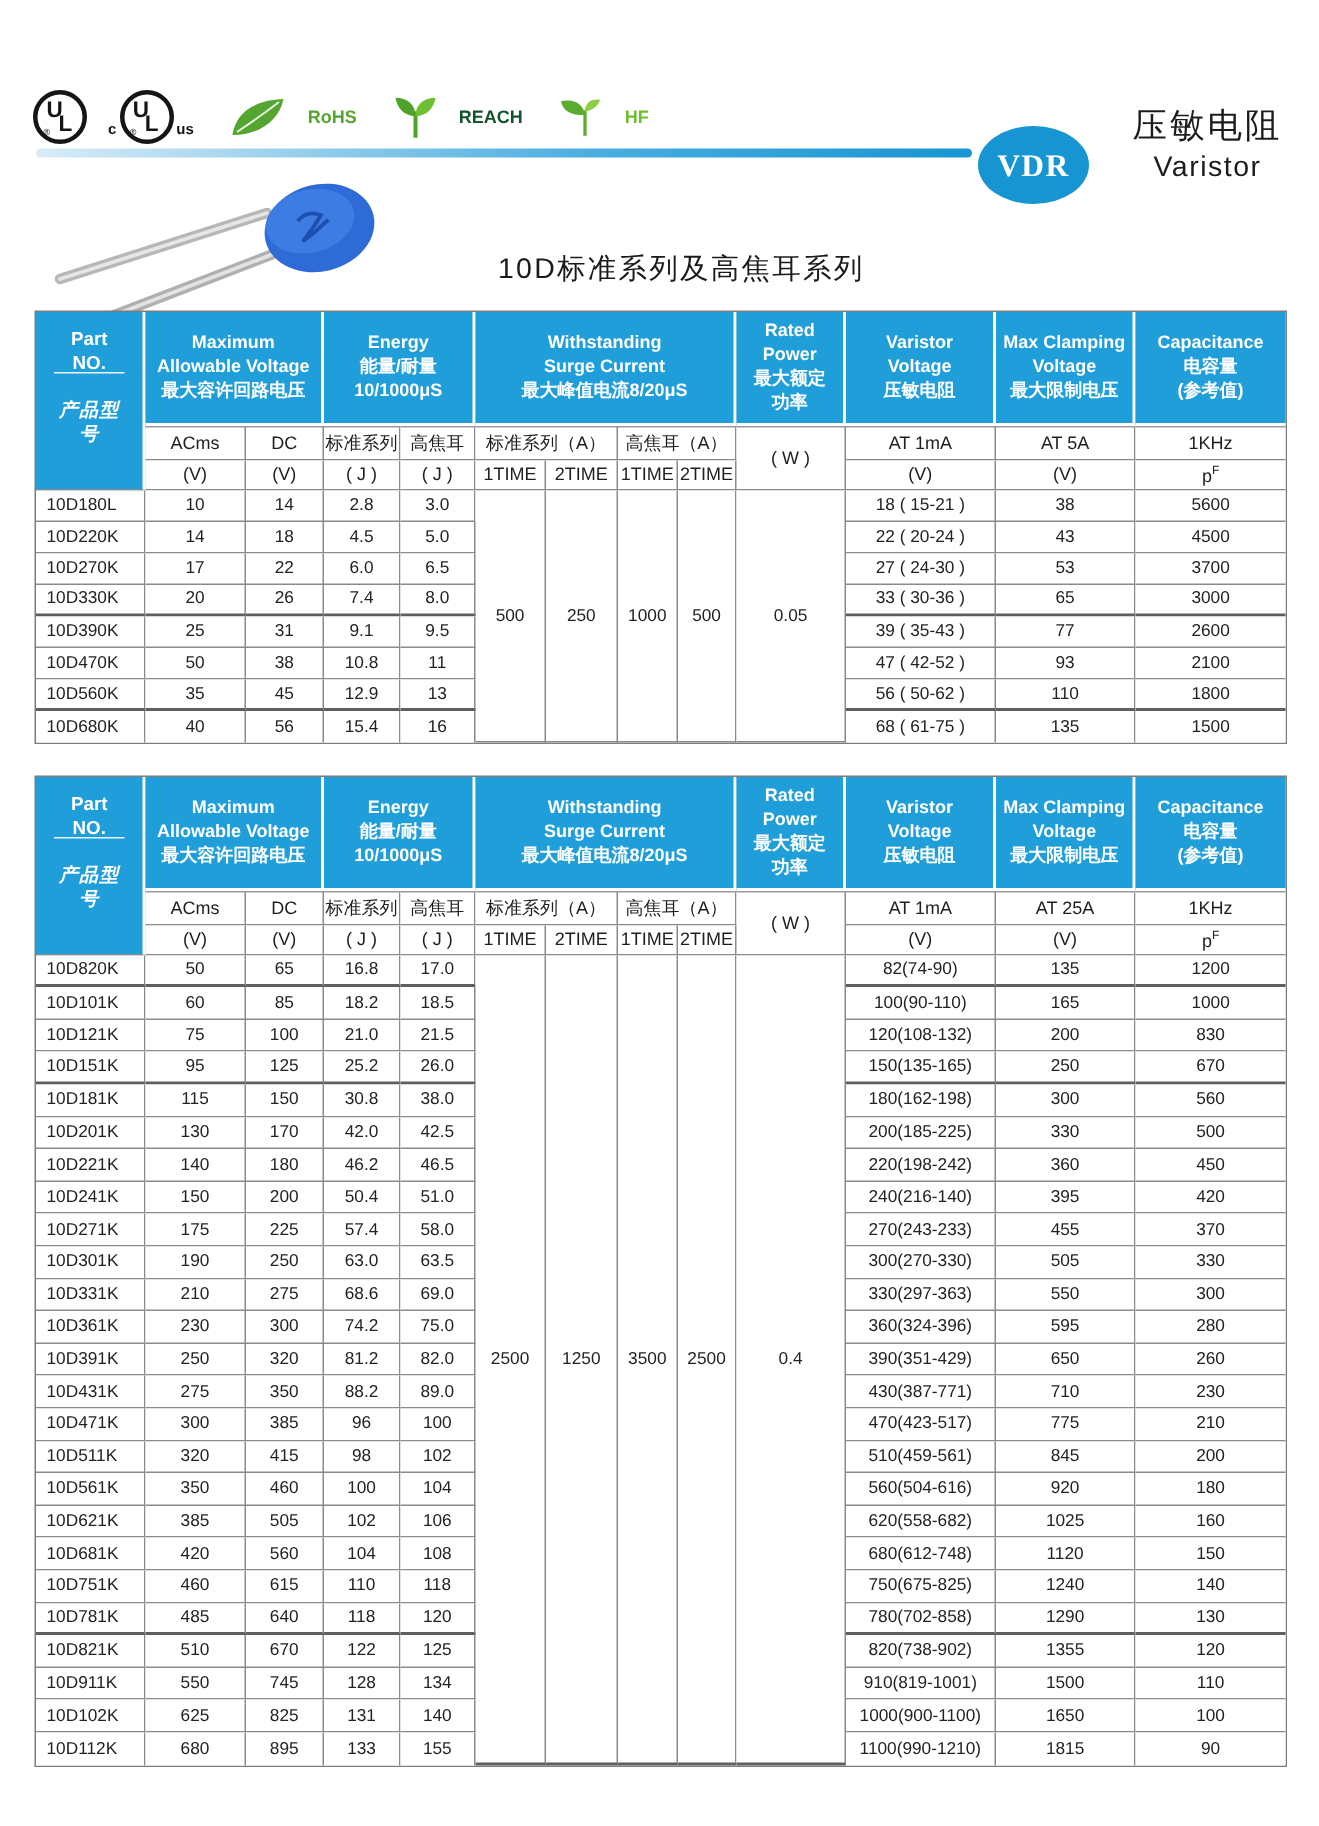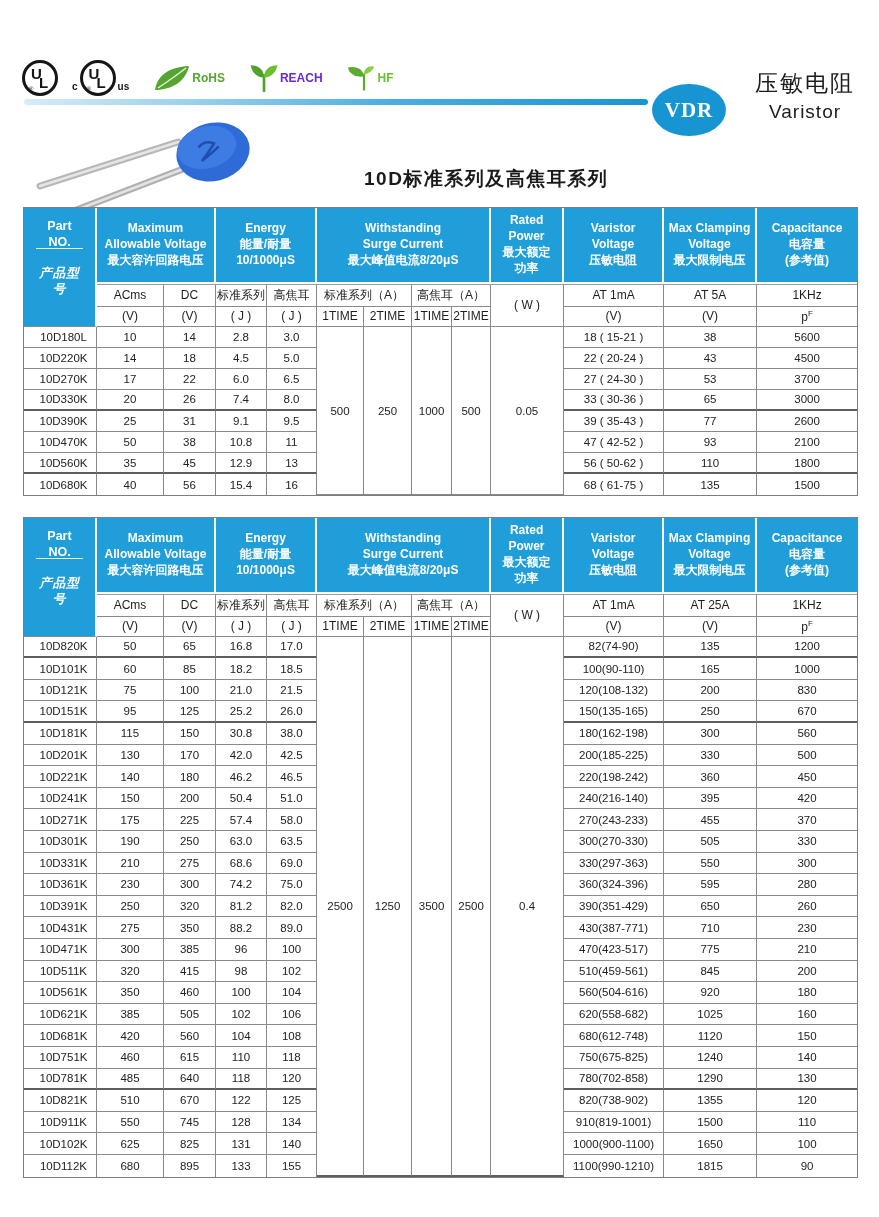--- a/index.html
+++ b/index.html
@@ -7,35 +7,35 @@
   .page { position:relative; width:879px; height:1217px; background:#ffffff; overflow:hidden; }
 
   
   .logos { position:absolute; left:22px; top:60px; display:flex; align-items:center; gap:14px; }
   .ul-wrap { display:flex; align-items:flex-end; gap:2px; }
   .ul-circle { width:36px; height:36px; border:3px solid #151515; border-radius:50%; position:relative; background:#fff; }
   .ul-circle .u { position:absolute; left:6px; top:2px; font-weight:bold; font-size:15px; color:#151515; }
   .ul-circle .l { position:absolute; left:14px; top:11px; font-weight:bold; font-size:15px; color:#151515; }
   .ul-circle .reg { position:absolute; left:4px; bottom:1px; font-size:6px; color:#151515; }
   .ul-small { font-weight:bold; font-size:10px; color:#151515; padding-bottom:4px; }
-  .green-cert { display:flex; align-items:center; gap:1px; margin-left:10px; }
+  .green-cert { display:flex; align-items:center; gap:14px; margin-left:10px; }
   .green-cert .lbl { font-size:12px; font-weight:bold; }
   .bar { position:absolute; left:24px; top:99px; width:624px; height:6px; border-radius:3px;
          background:linear-gradient(to right,#d9ecf7 0%,#9ed2ec 25%,#49ade0 60%,#1795d2 100%); }
   .vdr { position:absolute; left:652px; top:84px; width:74px; height:52px; background:#1795d2; border-radius:50%;
          display:flex; align-items:center; justify-content:center; color:#fff;
          font-family:"Liberation Serif","DejaVu Serif",serif; font-size:21px; font-weight:bold; letter-spacing:1px; }
   .prodname { position:absolute; left:740px; top:68px; width:130px; text-align:center; color:#1c1c1c; }
   .prodname .cn { font-size:23px; letter-spacing:2px; }
   .prodname .en { font-size:19px; margin-top:2px; letter-spacing:1px; }
 
   
   .photo { position:absolute; left:28px; top:122px; }
 
-  .sheet-title { position:absolute; left:364px; top:166px; font-size:19px; letter-spacing:1.5px; color:#1a1a1a; font-weight:700; }
+  .sheet-title { position:absolute; left:332px; top:166px; font-size:19px; letter-spacing:1.5px; color:#1a1a1a; font-weight:400; }
 
   
   table.spec { position:absolute; left:23px; width:833px; table-layout:fixed;
                border-collapse:separate; border-spacing:0; border:1px solid #7d7d7d; }
   #table1 { top:207px; }
   #table2 { top:517px; }
 
   th, td { overflow:hidden; }
   thead th { font-size:12px; text-align:center; vertical-align:middle; }
   th.h-blue { background:#1f9ed9; color:#ffffff; font-weight:bold; white-space:pre-line;
@@ -49,21 +49,21 @@
   .part-head .top { height:29px; display:flex; align-items:center; justify-content:center;
                     border-bottom:1px solid #e9f5fb; font-size:12.5px; }
   .part-head .bot { flex:1; display:flex; align-items:center; justify-content:center; font-size:12.5px; letter-spacing:1px;font-style:italic; }
 
   tbody td { border-right:1px solid #8a8a8a; border-bottom:1px solid #8a8a8a; text-align:center;
              font-size:11.5px; color:#222; background:#fff; }
   tbody tr td:last-child { border-right:none;text-align:center; }
   tbody tr:last-child td { border-bottom:none; }
   #table1 tbody td { height:21.1px; }
   #table2 tbody td { height:21.6px; }
-  tbody td.part { text-align:center; padding-left:7px; }
+  tbody td.part { text-align:left; padding-left:7px; }
   tbody tr.sep td { border-bottom:2px solid #5e5e5e; }
   sup.f { font-size:8px; vertical-align:super; }
 </style>
 </head>
 <body>
 
 <div class="page">
 
   <div class="logos">
     <div class="ul-circle">
@@ -86,21 +86,21 @@
         <path d="M5 24 C14 18 24 11 33 4" stroke="#e9f5e0" stroke-width="1.3" fill="none"></path>
       </svg>
       <span class="lbl" style="color:#55a630">RoHS</span>
     </div>
     <div class="green-cert">
       <svg width="30" height="30" viewBox="0 0 26 27">
         <path d="M13 26 L13 10" stroke="#4fa32b" stroke-width="2.4" fill="none"></path>
         <path d="M13 13 C6 13 2 8 1 2 C8 2 13 6 13 13 Z" fill="#4fa32b"></path>
         <path d="M13 13 C20 13 24 8 25 2 C18 2 13 6 13 13 Z" fill="#6cbf2f"></path>
       </svg>
-      <span class="lbl" style="color:#6d28d9">REACH</span>
+      <span class="lbl" style="color:#14532d">REACH</span>
     </div>
     <div class="green-cert">
       <svg width="30" height="30" viewBox="0 0 30 27">
         <path d="M17 26 L17 9" stroke="#5aab2e" stroke-width="2.2" fill="none"></path>
         <path d="M17 12 C8 13 2 9 1 3 C10 1 16 5 17 12 Z" fill="#5aab2e"></path>
         <path d="M17 10 C22 9 26 6 27 2 C21 1 17 4 17 10 Z" fill="#8ccf45"></path>
       </svg>
       <span class="lbl" style="color:#6cbf2f">HF</span>
     </div>
   </div>

